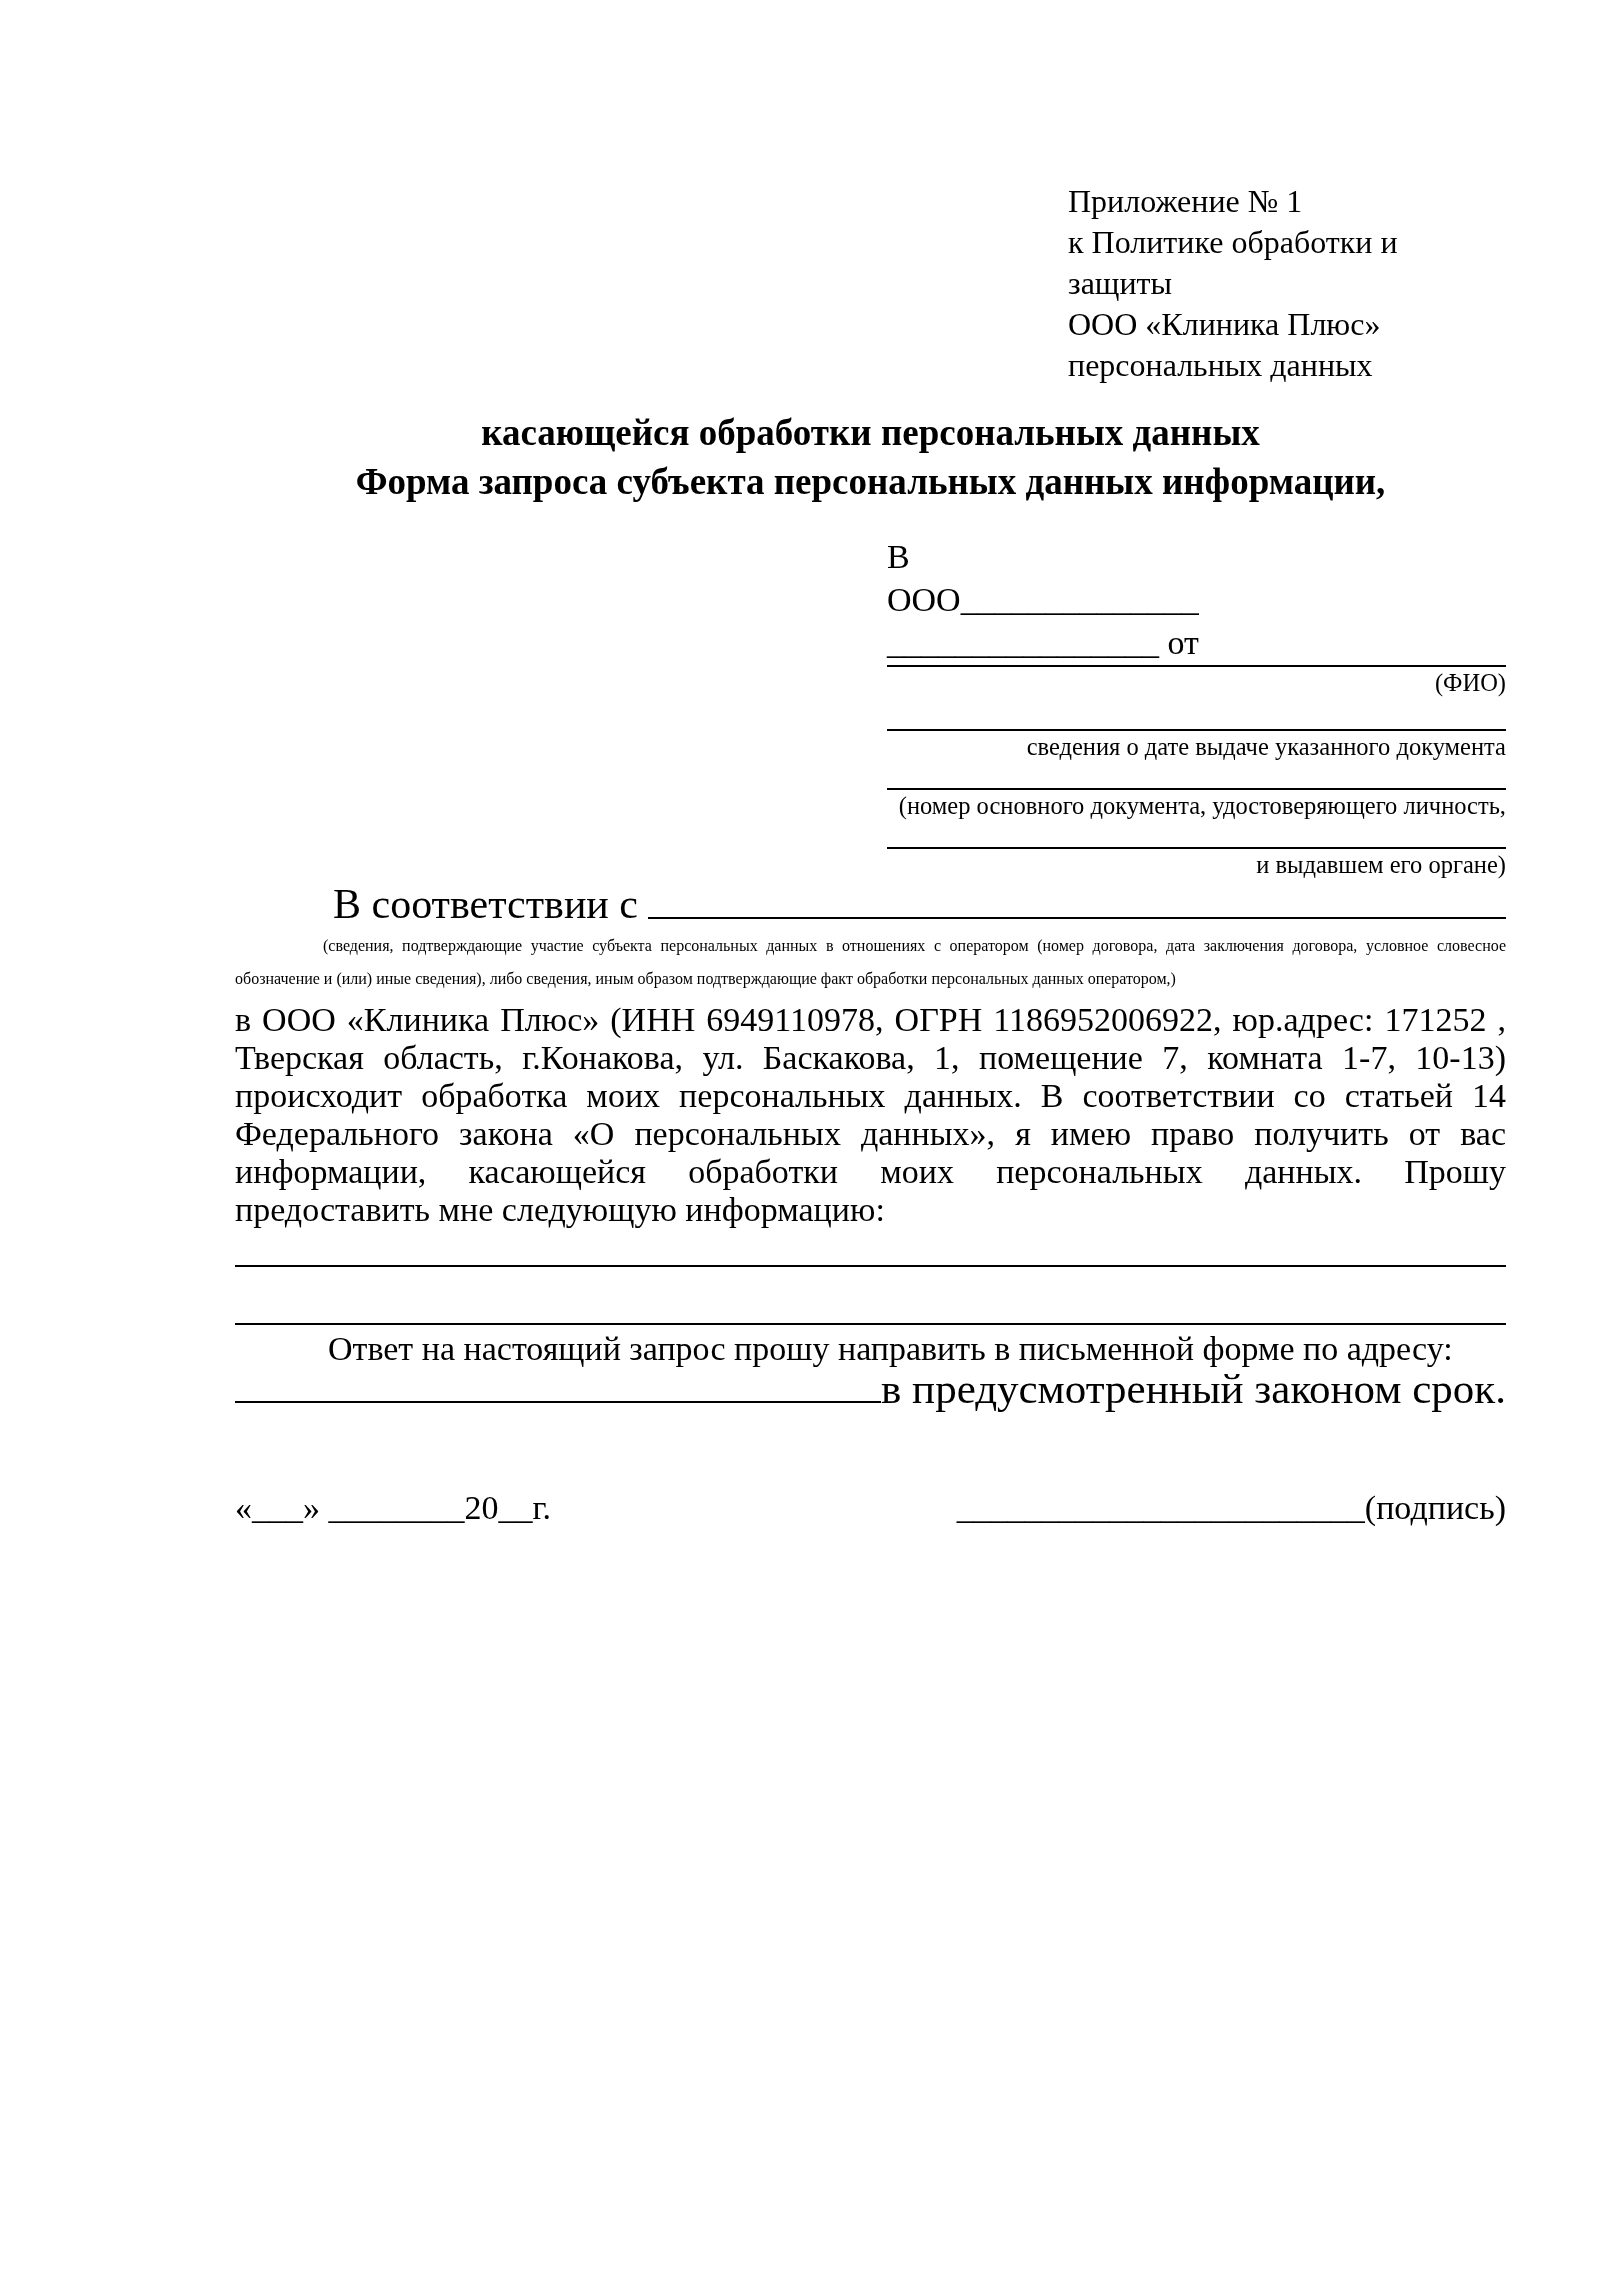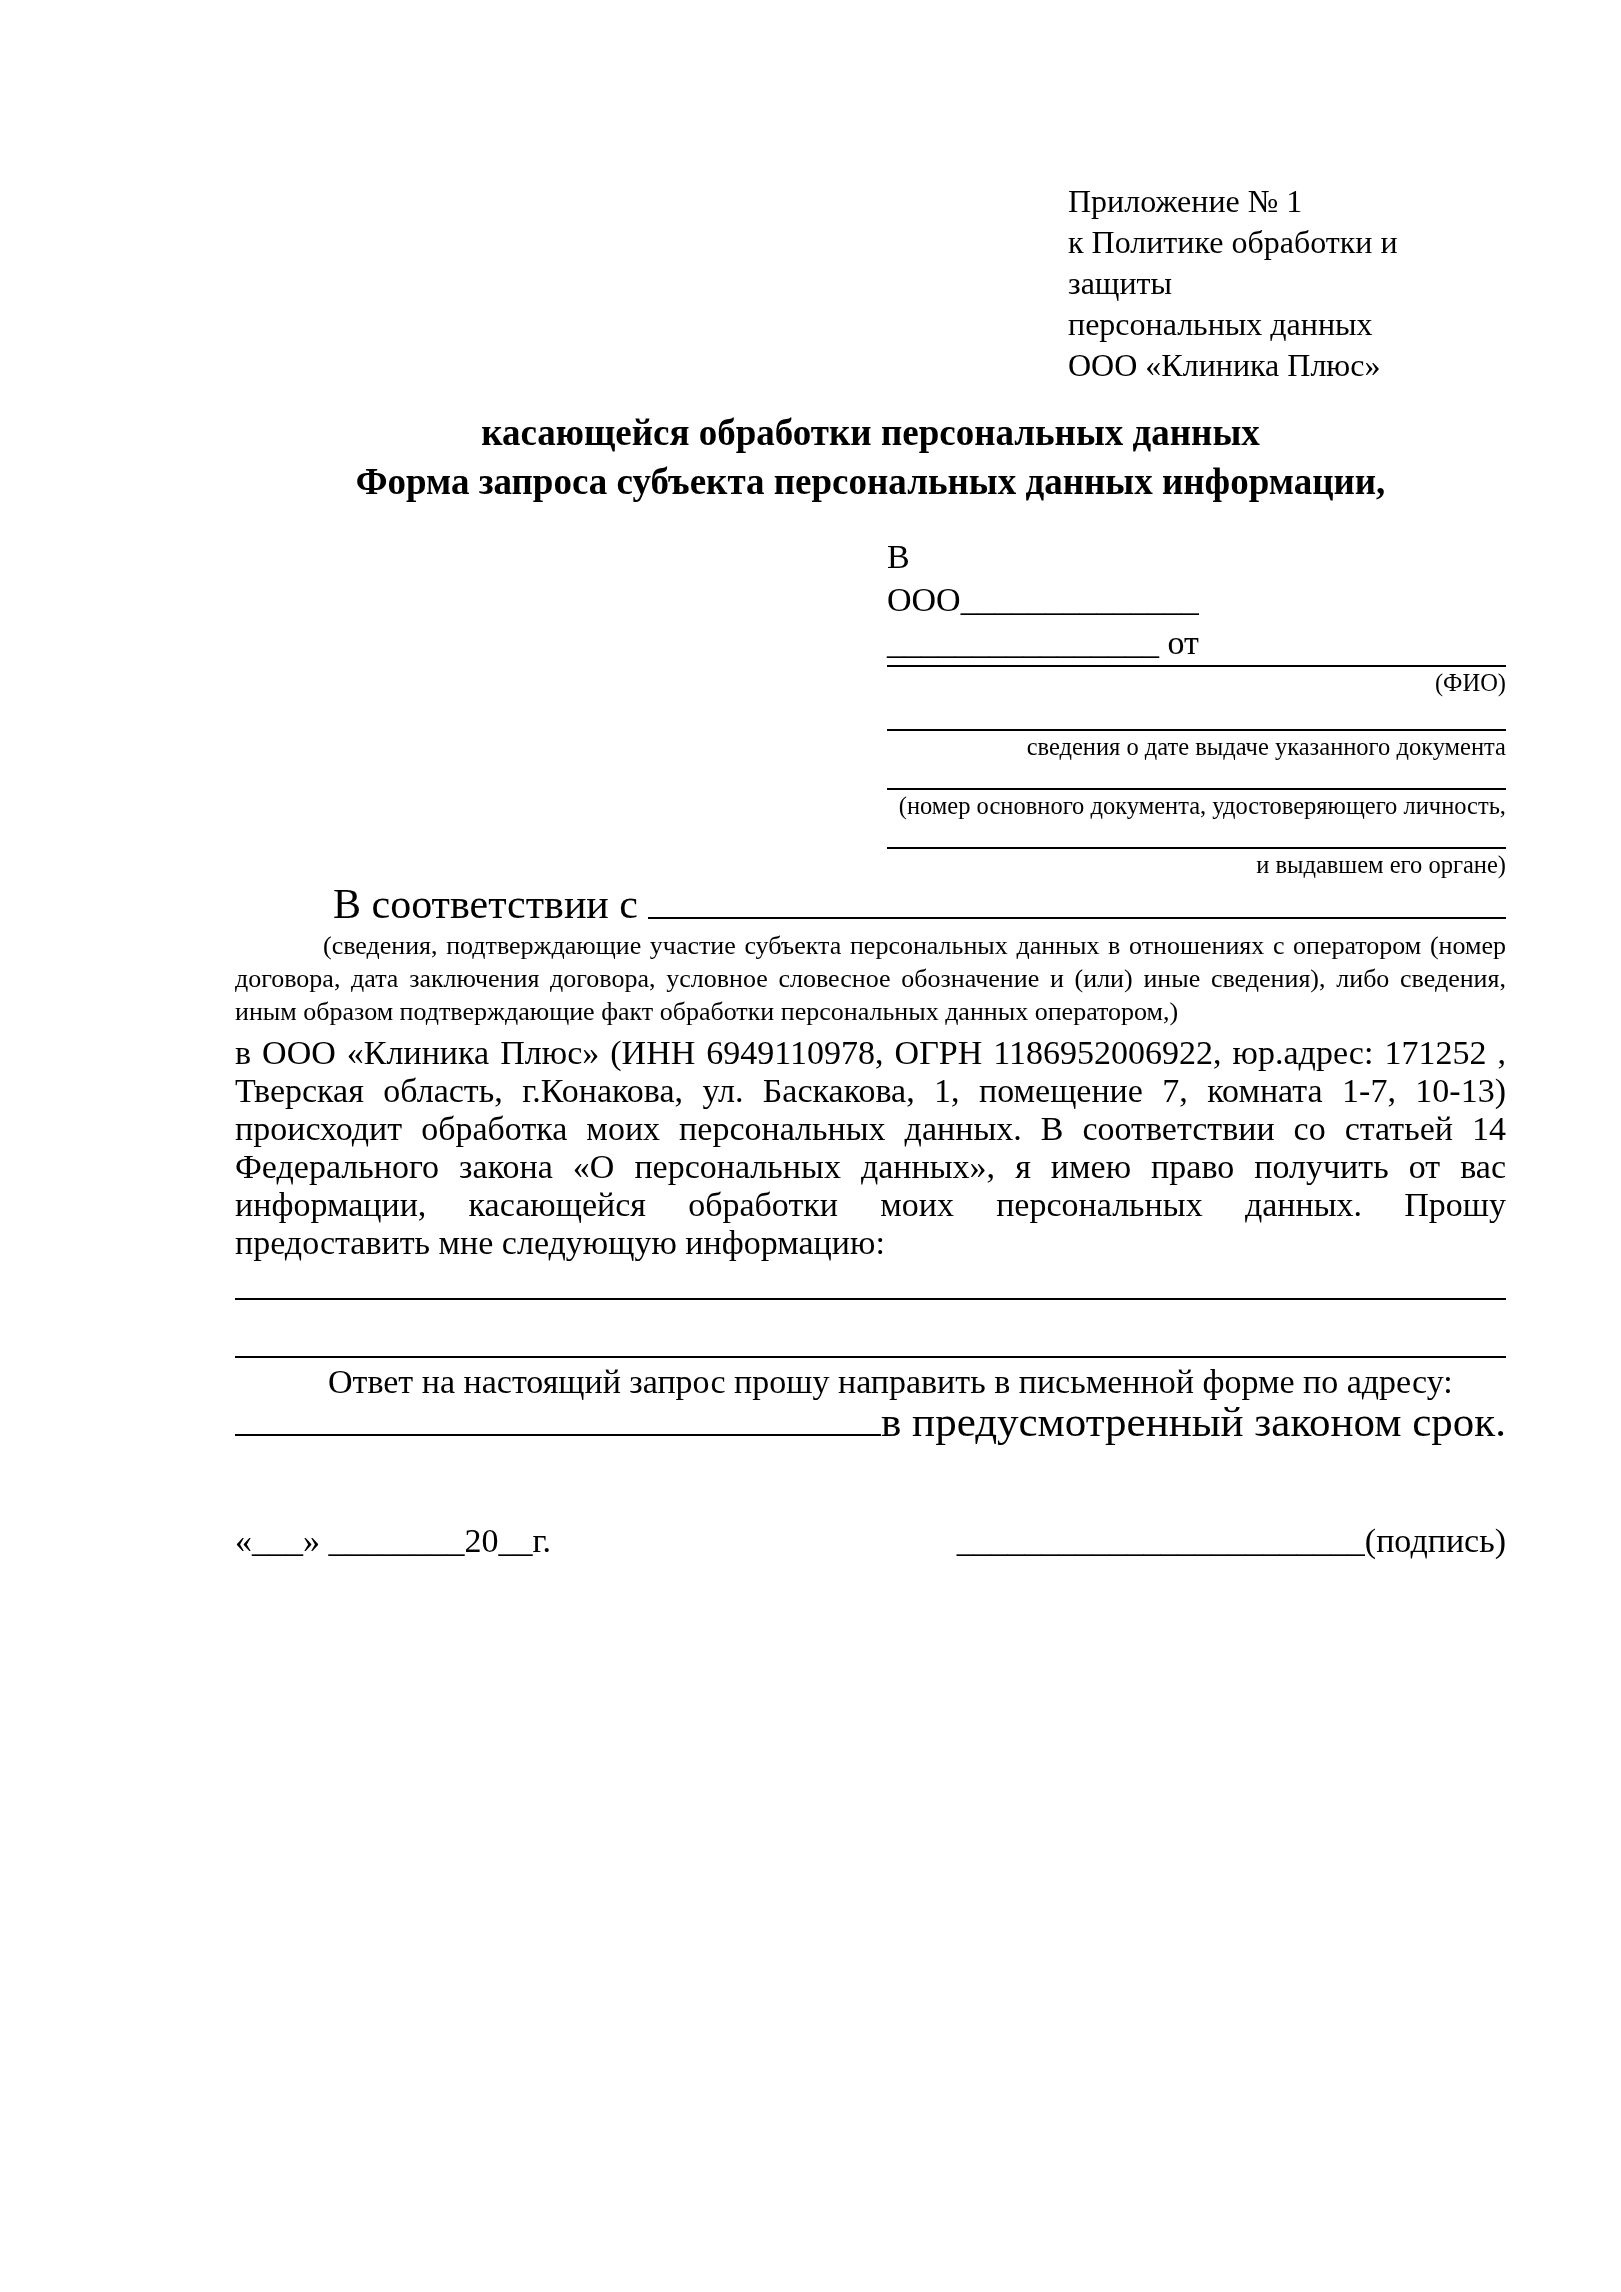--- a/index.html
+++ b/index.html
@@ -24,43 +24,43 @@
   .field .uline{height:1px;border-bottom:2.9px solid #000;}
   .cap{text-align:right;font-size:24.5px;line-height:27.4px;margin-top:2px;}
   .gap27{margin-top:26.5px;}
   .gap31{margin-top:32px;}
   .gap25{margin-top:26.5px;}
   
   .zapros{margin-top:45px;text-align:center;font-size:35px;line-height:39px;letter-spacing:1px;}
   .vsootv{display:flex;align-items:flex-end;font-size:42px;line-height:41px;margin-top:5.9px;}
   .vsootv .lead{padding-left:98px;white-space:nowrap;}
   .vsootv .fill{flex:1;border-bottom:2.9px solid #000;margin-bottom:5.9px;margin-left:9.8px;}
-  .intro-caption{font-size:26px;line-height:33px;text-align:justify;text-indent:88px;margin:3.9px 0 0 0;}
+  .intro-caption{font-size:16px;line-height:33px;text-align:justify;text-indent:88px;margin:3.9px 0 0 0;}
   .body-para{font-size:34px;line-height:38px;text-align:justify;margin:5.9px 0 0 0;}
   .blank-row{height:1px;border-bottom:2.9px solid #000;}
   .blank-row.first{margin-top:35px;}
   .blank-row.second{margin-top:55px;}
   .reply-para{font-size:34px;line-height:39px;text-align:justify;text-indent:93px;margin:3.9px 0 0 0;}
   .reply-line2{display:flex;align-items:flex-end;font-size:43px;line-height:41px;}
   .reply-line2 .fill{flex:1;border-bottom:2.9px solid #000;margin-bottom:5.9px;}
   .reply-line2 .tail{white-space:nowrap;}
   
   .sign-row{display:flex;justify-content:space-between;margin-top:78px;font-size:34px;line-height:41px;}
   .nowrap{white-space:nowrap;}
 </style>
 </head>
 <body>
 
 <div class="page">
 
   <div class="appendix">
     <div>Приложение № 1</div>
     <div>к Политике обработки и защиты</div>
+    <div>ООО «Клиника Плюс»</div>
     <div>персональных данных</div>
-    <div>ООО «Клиника Плюс»</div>
   </div>
 
   <div class="doc-title">
     <div>касающейся обработки персональных данных</div>
     <div>Форма запроса субъекта персональных данных информации,</div>
   </div>
 
   <div class="addressee">
     <div class="addr-line">В</div>
     <div class="addr-line">ООО______________</div>

